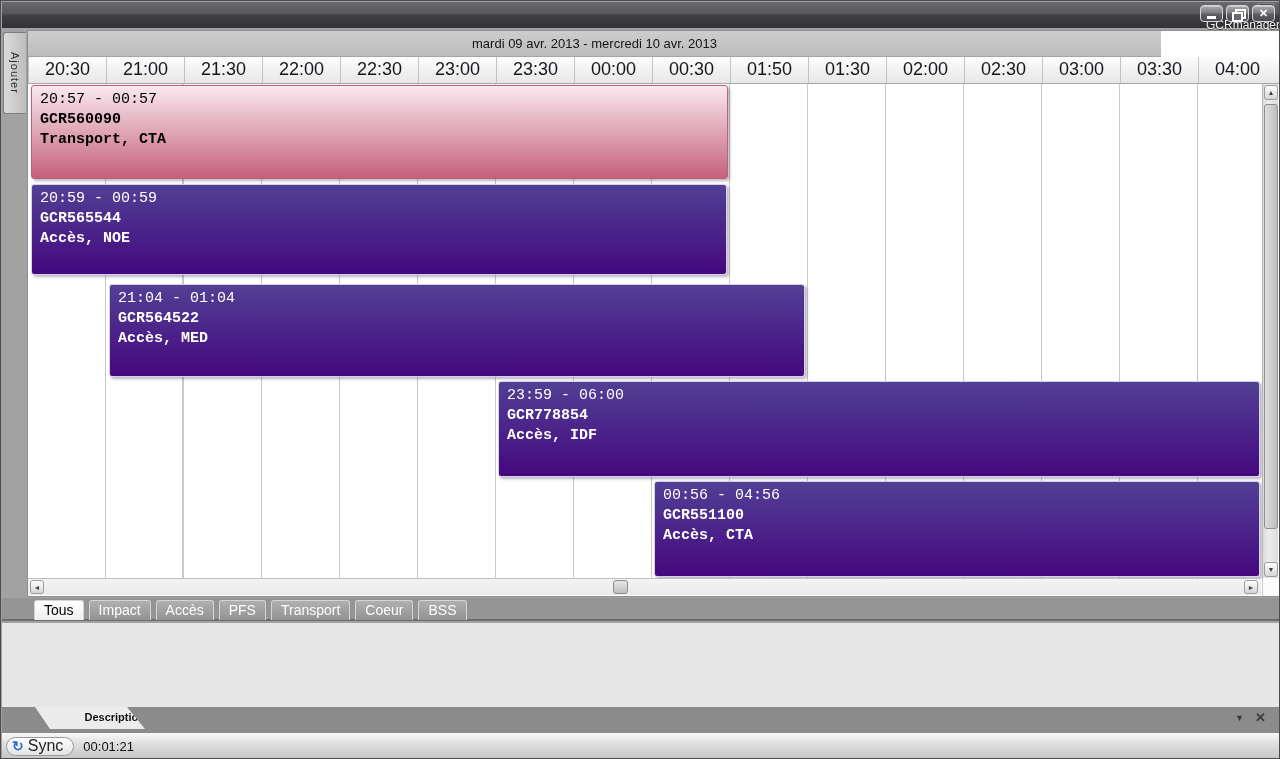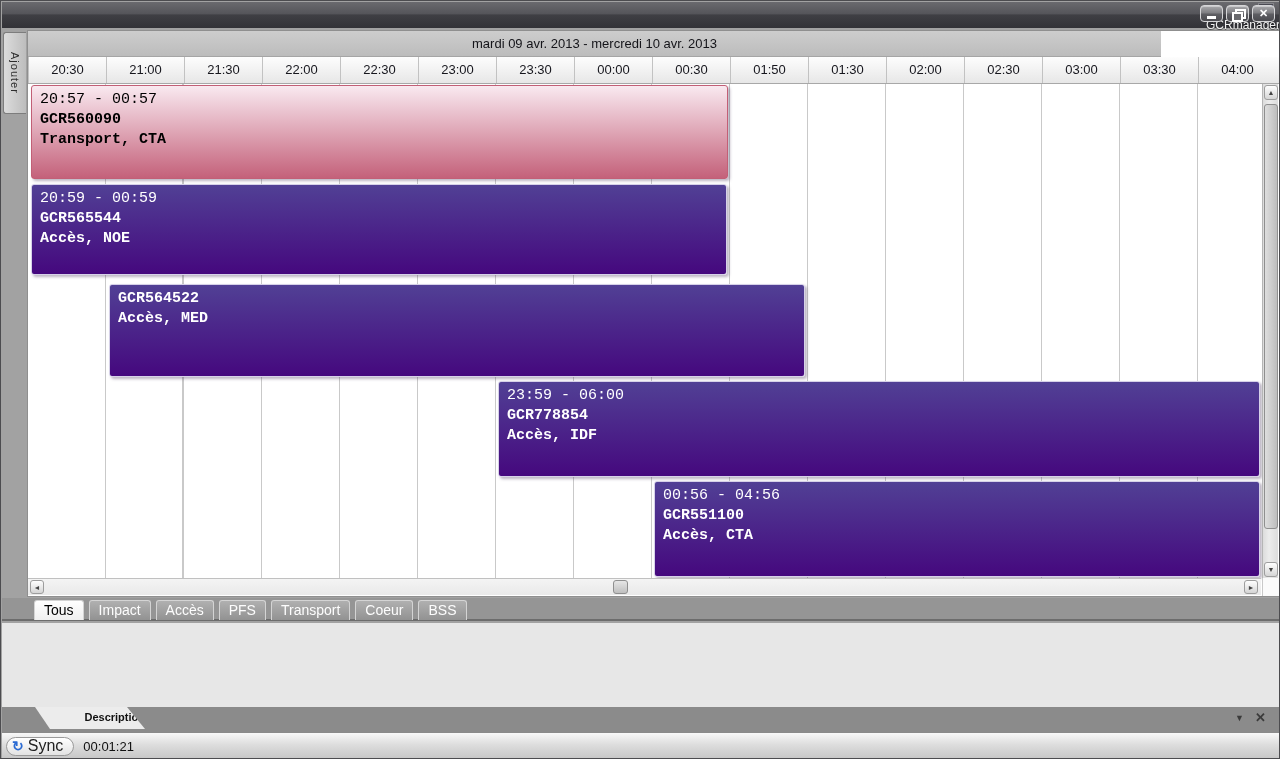--- a/index.html
+++ b/index.html
@@ -54,21 +54,21 @@
     border-bottom:1px solid #a5a5a5;
     text-align:center; line-height:26px; font-size:13px; color:#141419;
   }
   .time-scale {
     position:absolute; left:0; top:26px; width:1251px; height:27px;
     background:linear-gradient(180deg,#fdfdfd,#e7e7e7);
     border-bottom:1px solid #a8a8a8; display:flex;
   }
   .tick {
     width:78px; flex:0 0 78px; text-align:center; line-height:25px;
-    font-size:13px; color:#16161d; border-left:1px solid #c2c2c2;
+    font-size:18px; color:#16161d; border-left:1px solid #c2c2c2;
   }
   .timeline-body {
     position:absolute; left:0; top:53px; width:1233px; height:494px;
     background-image:repeating-linear-gradient(90deg,#ffffff 0px,#ffffff 76.5px,#c9c9c9 76.5px,#c9c9c9 78px);
   }
   .event {
     position:absolute; border:1px solid; border-radius:3px;
     box-shadow:2px 2px 3px rgba(60,40,80,.35);
     padding:4px 0 0 8px; overflow:hidden;
   }
@@ -221,20 +221,21 @@
           <div class="ev-time">20:57 - 00:57</div>
           <div class="ev-ref">GCR560090</div>
           <div class="ev-cat">Transport, CTA</div>
         </div>
         <div class="event" style="left: 3px; top: 100px; width: 696px; height: 91px; background: linear-gradient(rgb(81, 64, 149) 0%, rgb(69, 8, 126) 100%); border-color: rgb(214, 209, 232); color: rgb(255, 255, 255);">
           <div class="ev-time">20:59 - 00:59</div>
           <div class="ev-ref">GCR565544</div>
           <div class="ev-cat">Accès, NOE</div>
         </div>
         <div class="event" style="left: 81px; top: 200px; width: 696px; height: 93px; background: linear-gradient(rgb(81, 64, 149) 0%, rgb(69, 8, 126) 100%); border-color: rgb(214, 209, 232); color: rgb(255, 255, 255);">
+          <div class="ev-time">21:04 - 01:04</div>
           <div class="ev-ref">GCR564522</div>
           <div class="ev-cat">Accès, MED</div>
         </div>
         <div class="event" style="left: 470px; top: 297px; width: 762px; height: 96px; background: linear-gradient(rgb(81, 64, 149) 0%, rgb(69, 8, 126) 100%); border-color: rgb(214, 209, 232); color: rgb(255, 255, 255);">
           <div class="ev-time">23:59 - 06:00</div>
           <div class="ev-ref">GCR778854</div>
           <div class="ev-cat">Accès, IDF</div>
         </div>
         <div class="event" style="left: 626px; top: 397px; width: 606px; height: 96px; background: linear-gradient(rgb(81, 64, 149) 0%, rgb(69, 8, 126) 100%); border-color: rgb(214, 209, 232); color: rgb(255, 255, 255);">
           <div class="ev-time">00:56 - 04:56</div>

